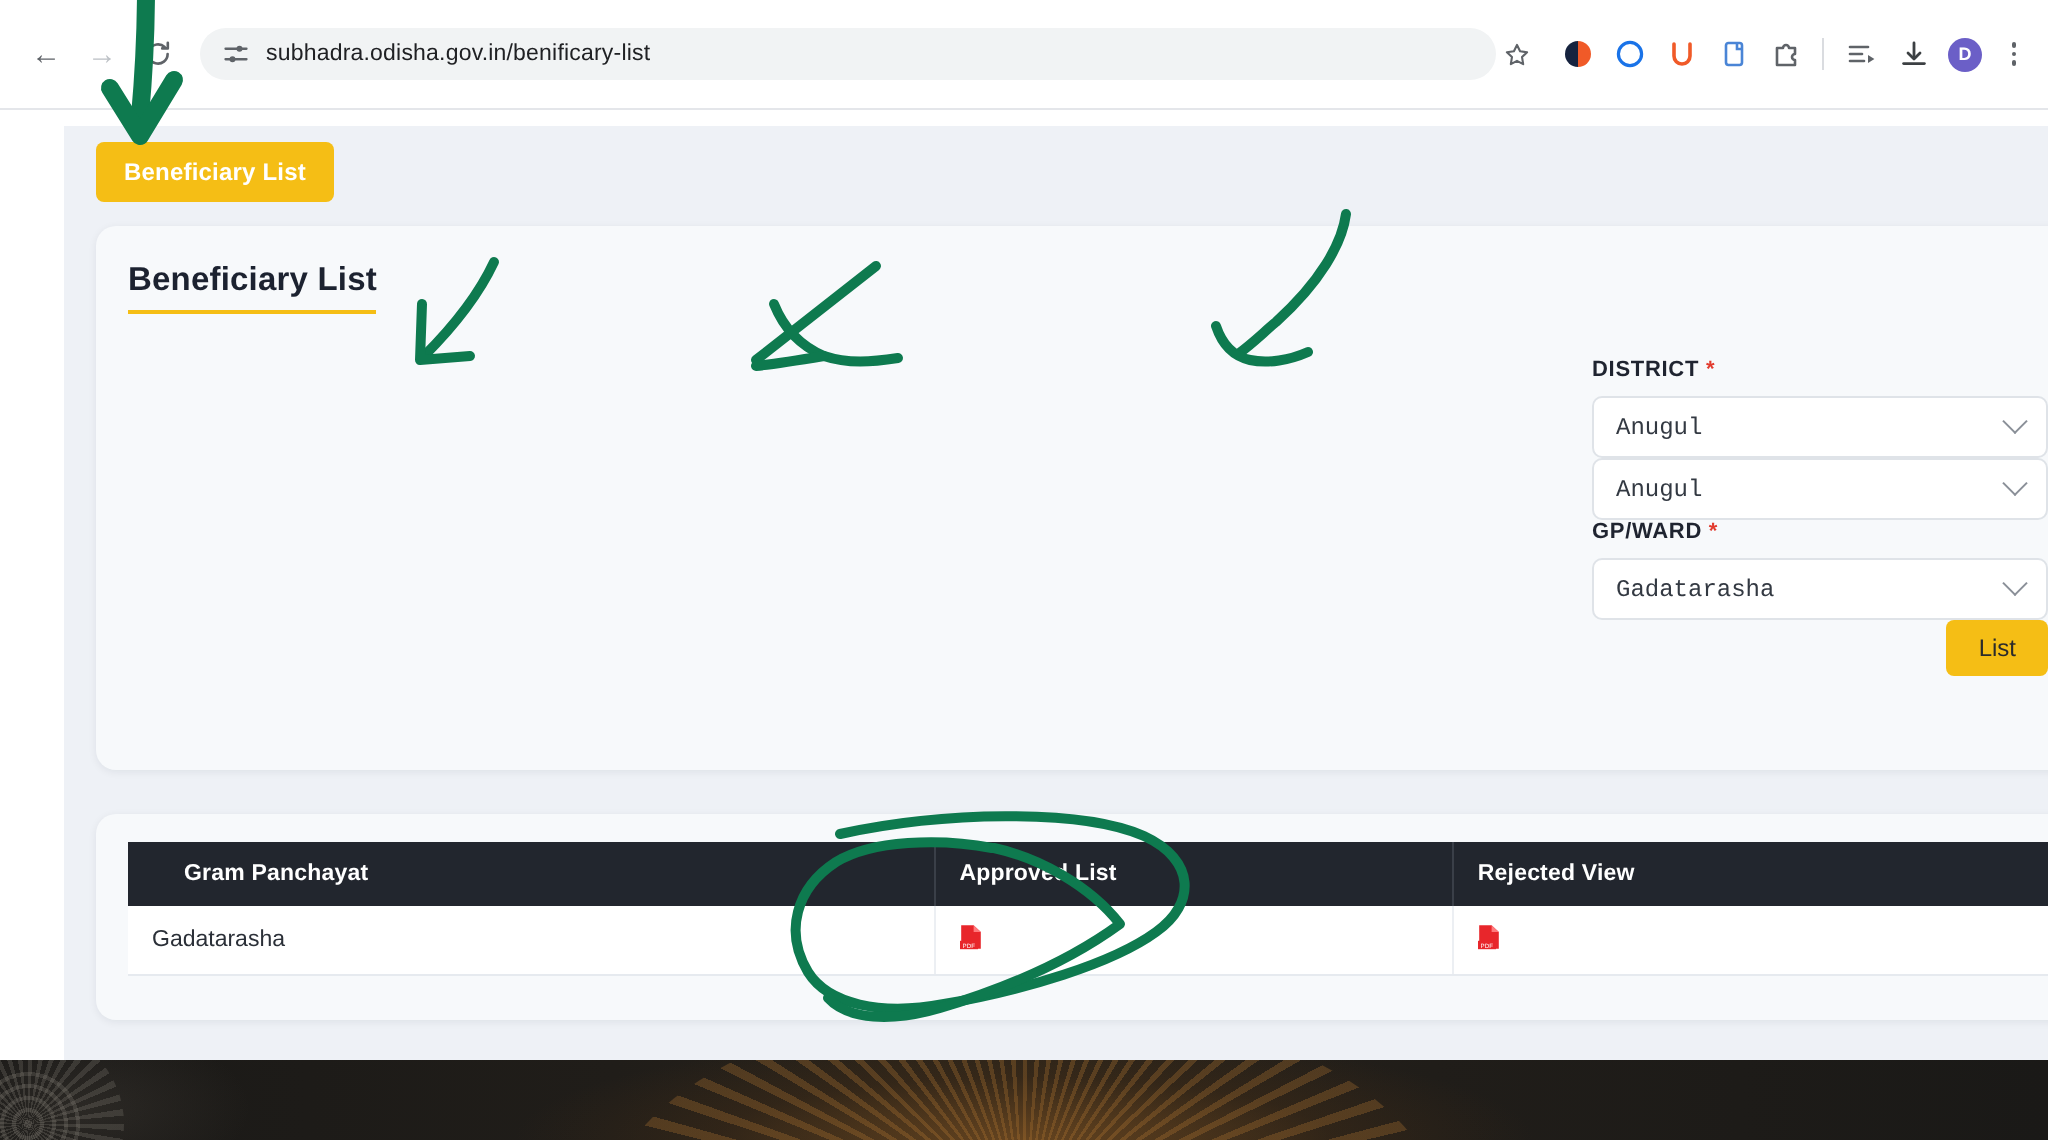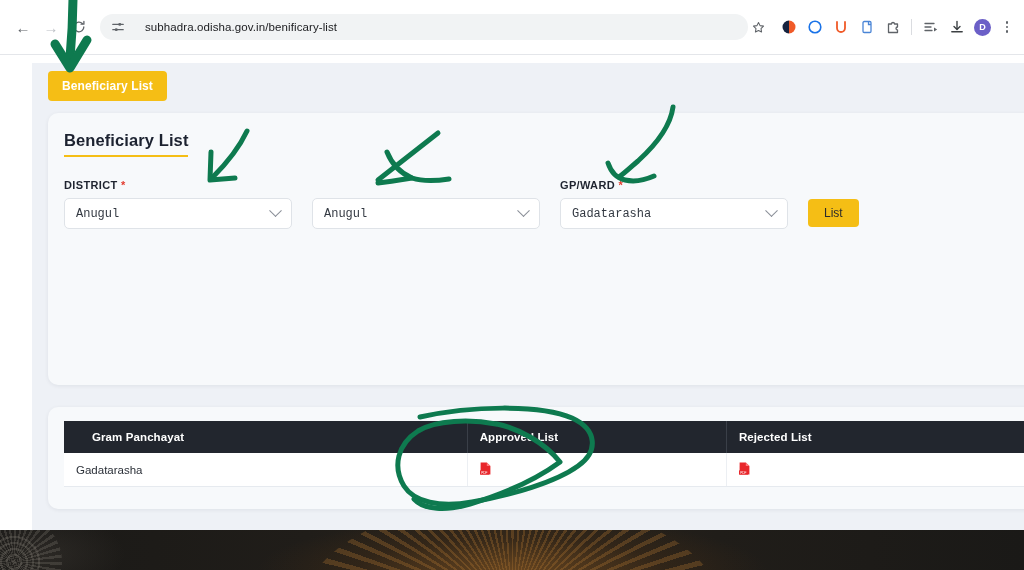--- a/index.html
+++ b/index.html
@@ -51,21 +51,21 @@
 
   .omnibox {
     flex: 1 1 auto;
     height: 26px;
     margin-left: 8px;
     background: #f1f3f4;
     border-radius: 14px;
     display: flex;
     align-items: center;
     padding: 0 10px;
-    gap: 20px;
+    gap: 8px;
     min-width: 0;
   }
   .omni-icon {
     flex: 0 0 auto;
     width: 15px; height: 15px;
     display: flex; align-items: center; justify-content: center;
   }
   .omni-url {
     font-size: 11.5px;
     color: #202124;
@@ -166,22 +166,22 @@
     color: #1c2230;
     display: inline-block;
     padding-bottom: 5px;
     border-bottom: 2.5px solid #F5BE15;
     letter-spacing: 0.1px;
   }
 
   .filter-row {
     display: flex;
     align-items: flex-end;
-    gap: 20px;
     margin-top: 22px;
+    flex-direction: column;
   }
   .field { width: 228px; }
   .field-label {
     font-size: 11px;
     font-weight: bold;
     color: #1f2430;
     letter-spacing: 0.35px;
     margin-bottom: 7px;
     display: block;
   }
@@ -433,21 +433,21 @@
         <button class="view-btn">List</button>
       </div>
     </div>
 
     <div class="card card-results">
       <table>
         <thead>
           <tr>
             <th class="col-gp">Gram Panchayat</th>
             <th class="col-ap">Approved List</th>
-            <th class="col-rj">Rejected List</th>
+            <th class="col-rj">Rejected View</th>
           </tr>
         </thead>
         <tbody>
           <tr>
             <td>Gadatarasha</td>
             <td>
               <span class="pdf-icon">
                 <svg width="11" height="13" viewBox="0 0 11 13">
                   <path d="M0.6 0.6h6.2l3.6 3.4v8.4H0.6z" fill="#e8262b"></path>
                   <path d="M6.8 0.6l3.6 3.4H6.8z" fill="#ff7a7d"></path>

